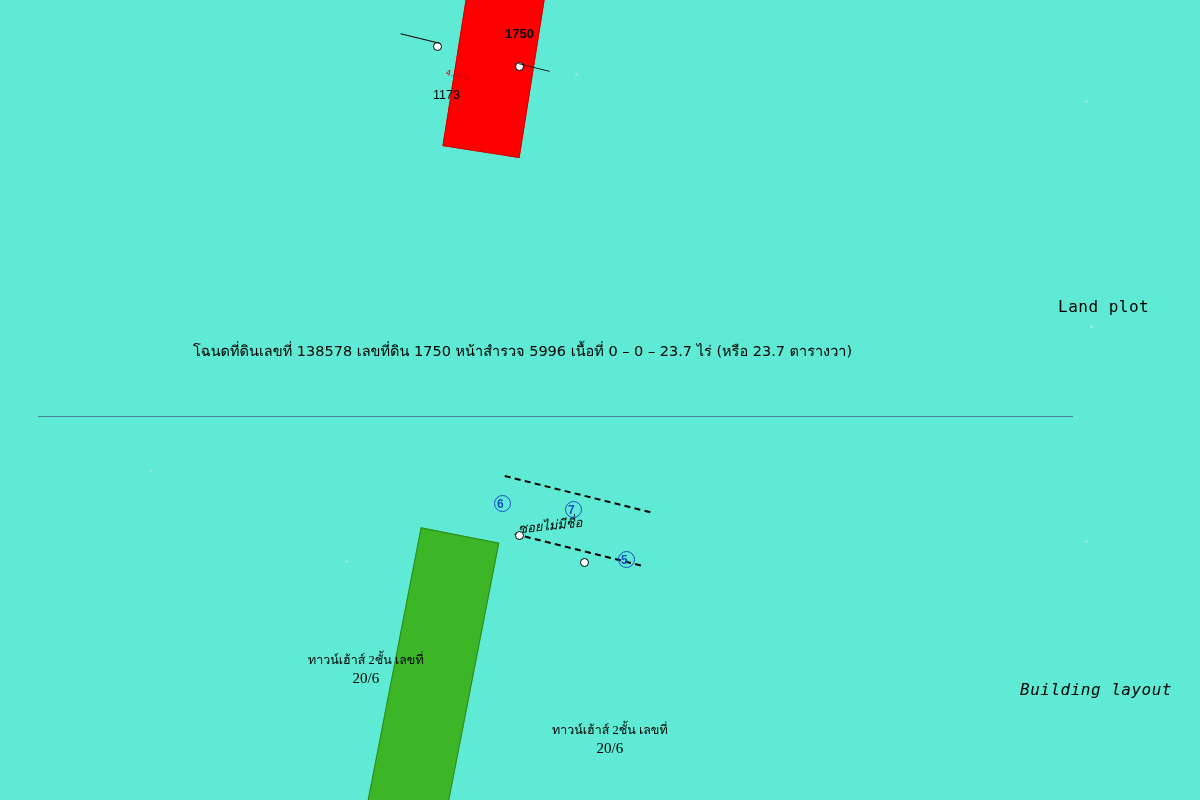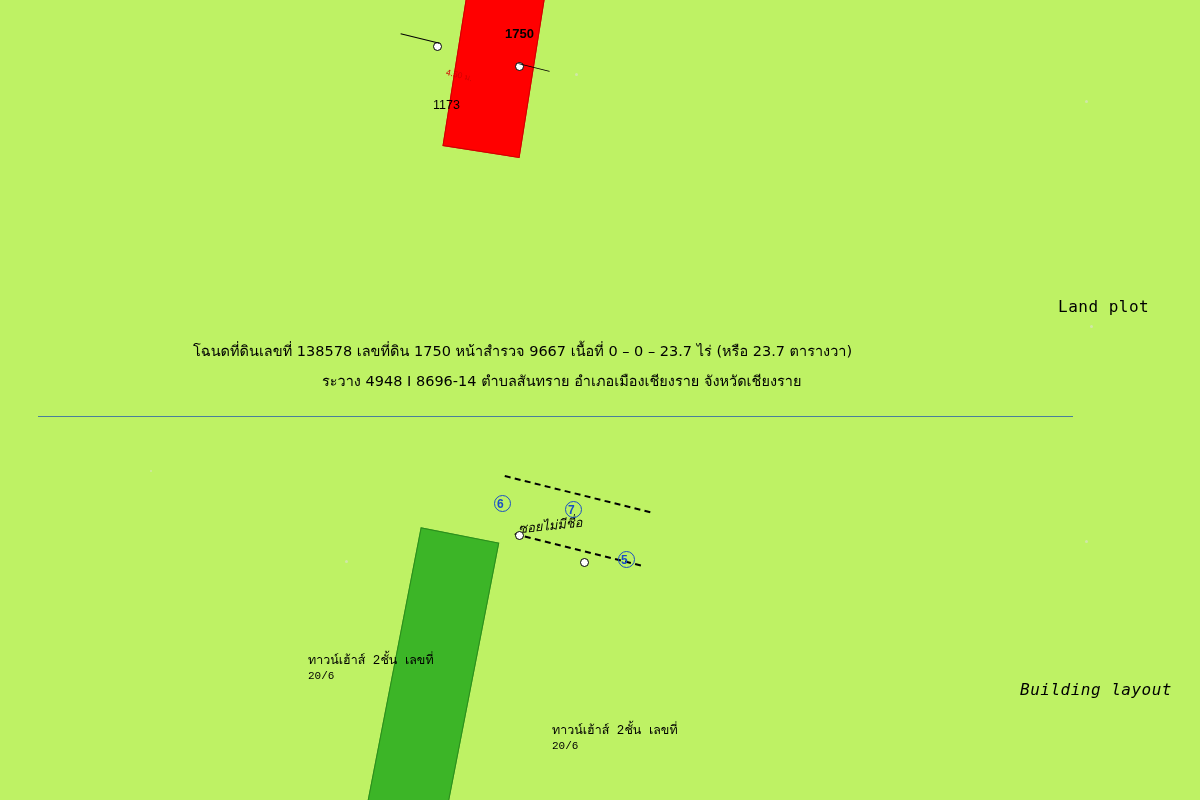--- a/index.html
+++ b/index.html
@@ -12,21 +12,21 @@
     background: #ffffff;
     font-family: "Liberation Sans", sans-serif;
     color: #000;
     overflow: hidden;
     position: relative;
   }
   .page {
     position: relative;
     width: 1200px;
     height: 800px;
-    background: #bef264;
+    background: #5eead4;
   }
 
   
   .noise {
     position: absolute;
     border-radius: 50%;
     background: #dedede;
     opacity: .55;
   }
 
@@ -155,62 +155,62 @@
     position: absolute;
     left: -3px;
     top: -2px;
     width: 15px;
     height: 15px;
     border: 1.2px solid #1b4fc4;
     border-radius: 50%;
   }
   .house-label {
     position: absolute;
-    font-family: Liberation Mono, monospace;
+    font-family: Liberation Serif, serif;
     font-size: 12.5px;
+    text-align: center;
     color: #000;
     white-space: nowrap;
   }
   .house-label .num {
     display: block;
-    font-size: 11px;
+    font-size: 15px;
   }
 </style>
 </head>
 <body>
 
 <div class="page">
 
   <div class="noise" style="left:575px;top:73px;width:3px;height:3px;"></div>
   <div class="noise" style="left:1085px;top:100px;width:3px;height:3px;"></div>
   <div class="noise" style="left:1090px;top:325px;width:3px;height:3px;"></div>
   <div class="noise" style="left:345px;top:560px;width:3px;height:3px;"></div>
   <div class="noise" style="left:1085px;top:540px;width:3px;height:3px;"></div>
   <div class="noise" style="left:150px;top:470px;width:2px;height:2px;"></div>
 
   <div class="plot-top">
 
     <div class="parcel-red"></div>
 
     <span class="parcel-red-label">1750</span>
 
-    <span class="lbl" style="left:53px;top:208px;">1173</span>
+    <span class="lbl" style="left:53px;top:198px;">1173</span>
 
     <span class="dim" style="left:68px;top:175px;transform:rotate(14deg);transform-origin:0 0;">4.50 ม.</span>
 
     <div class="node" style="left:53px;top:152px;"></div>
     <div class="node" style="left:135px;top:172px;"></div>
     <div class="bline" style="left:20px;top:148px;width:40px;transform:rotate(14deg);"></div>
     <div class="bline" style="left:138px;top:177px;width:32px;transform:rotate(14deg);"></div>
   </div>
 
 
-  <span class="txt" style="left:193px;top:339px;font-size:14.5px;">โฉนดที่ดินเลขที่ 138578  เลขที่ดิน 1750  หน้าสำรวจ 9667  เนื้อที่ 0 – 0 – 23.7 ไร่ (หรือ 23.7 ตารางวา)</span>
-
-  <span class="txt" style="left:322px;top:369px;font-size:14.5px;">ระวาง  4948 I 8696-14  ตำบลสันทราย  อำเภอเมืองเชียงราย  จังหวัดเชียงราย</span>
+  <span class="txt" style="left:193px;top:339px;font-size:14.5px;">โฉนดที่ดินเลขที่ 138578  เลขที่ดิน 1750  หน้าสำรวจ 5996  เนื้อที่ 0 – 0 – 23.7 ไร่ (หรือ 23.7 ตารางวา)</span>
+
 
   <div class="divider"></div>
 
   <span class="side-caption" style="left:1058px;top:297px;text-align:right;">Land plot</span>
 
   <span class="side-caption" style="left:1020px;top:680px;font-style:italic;">Building layout</span>
 
   <div class="plot-bottom">
 
     <div class="parcel-green"></div>

